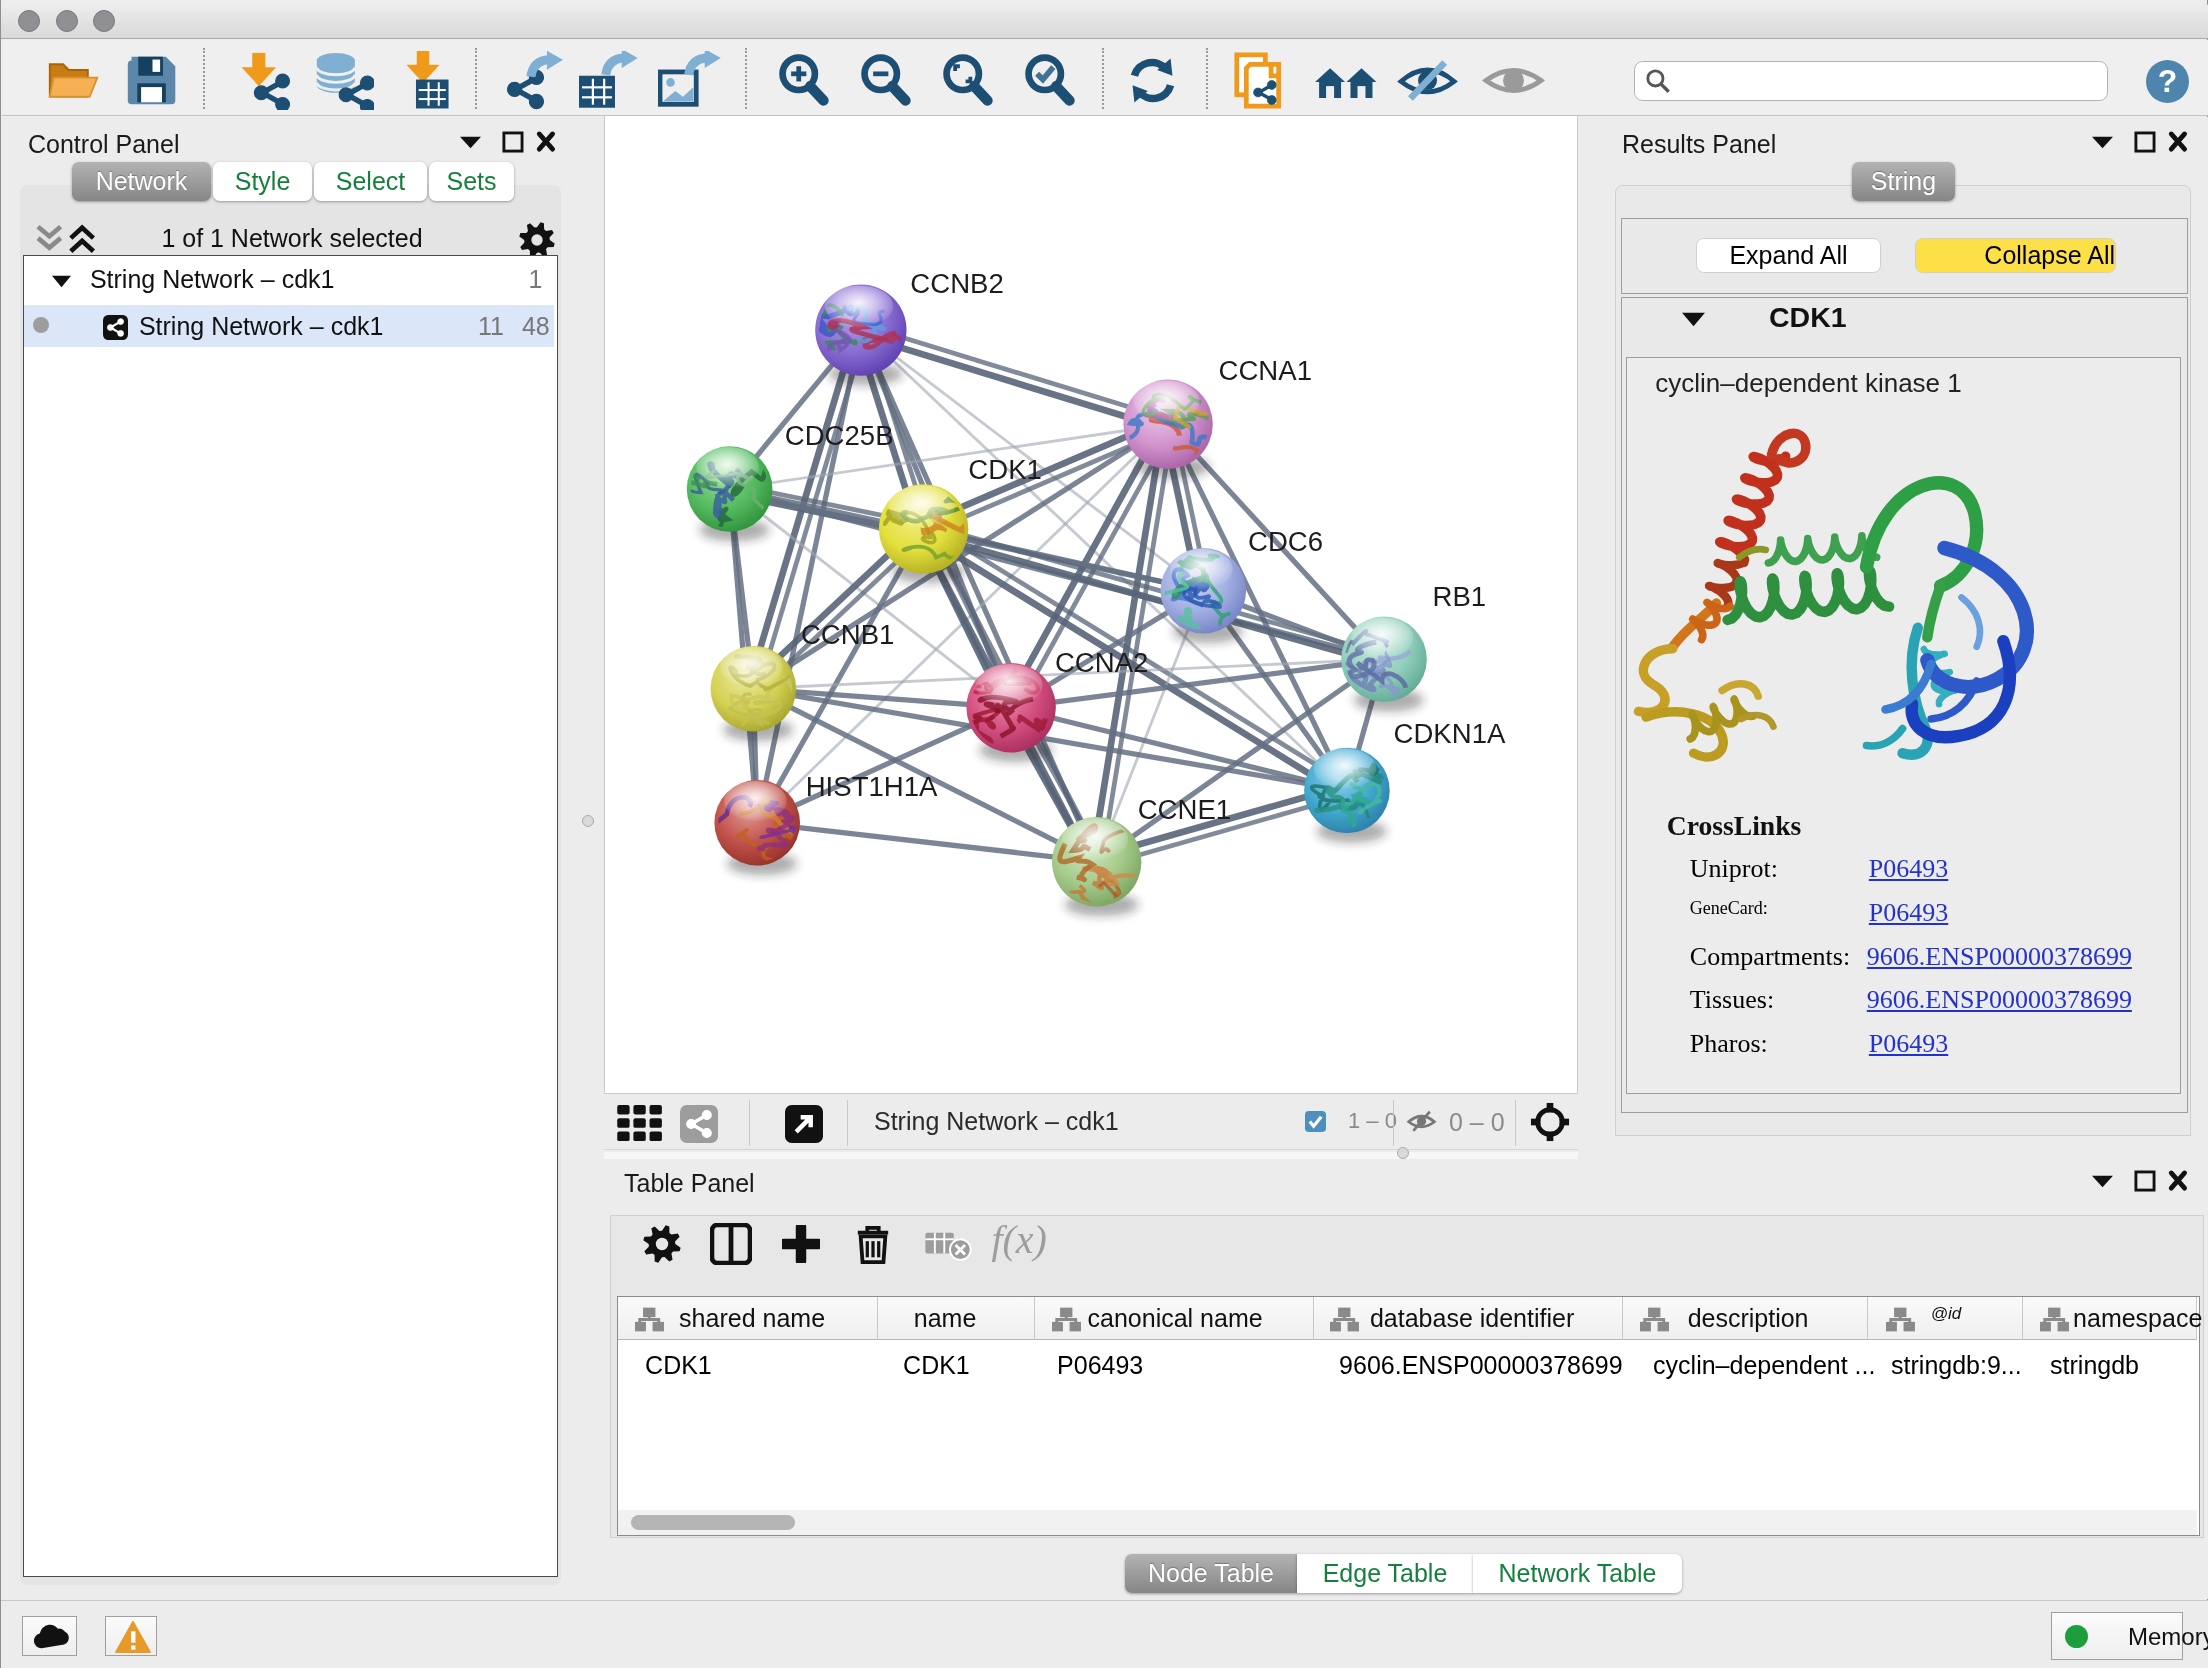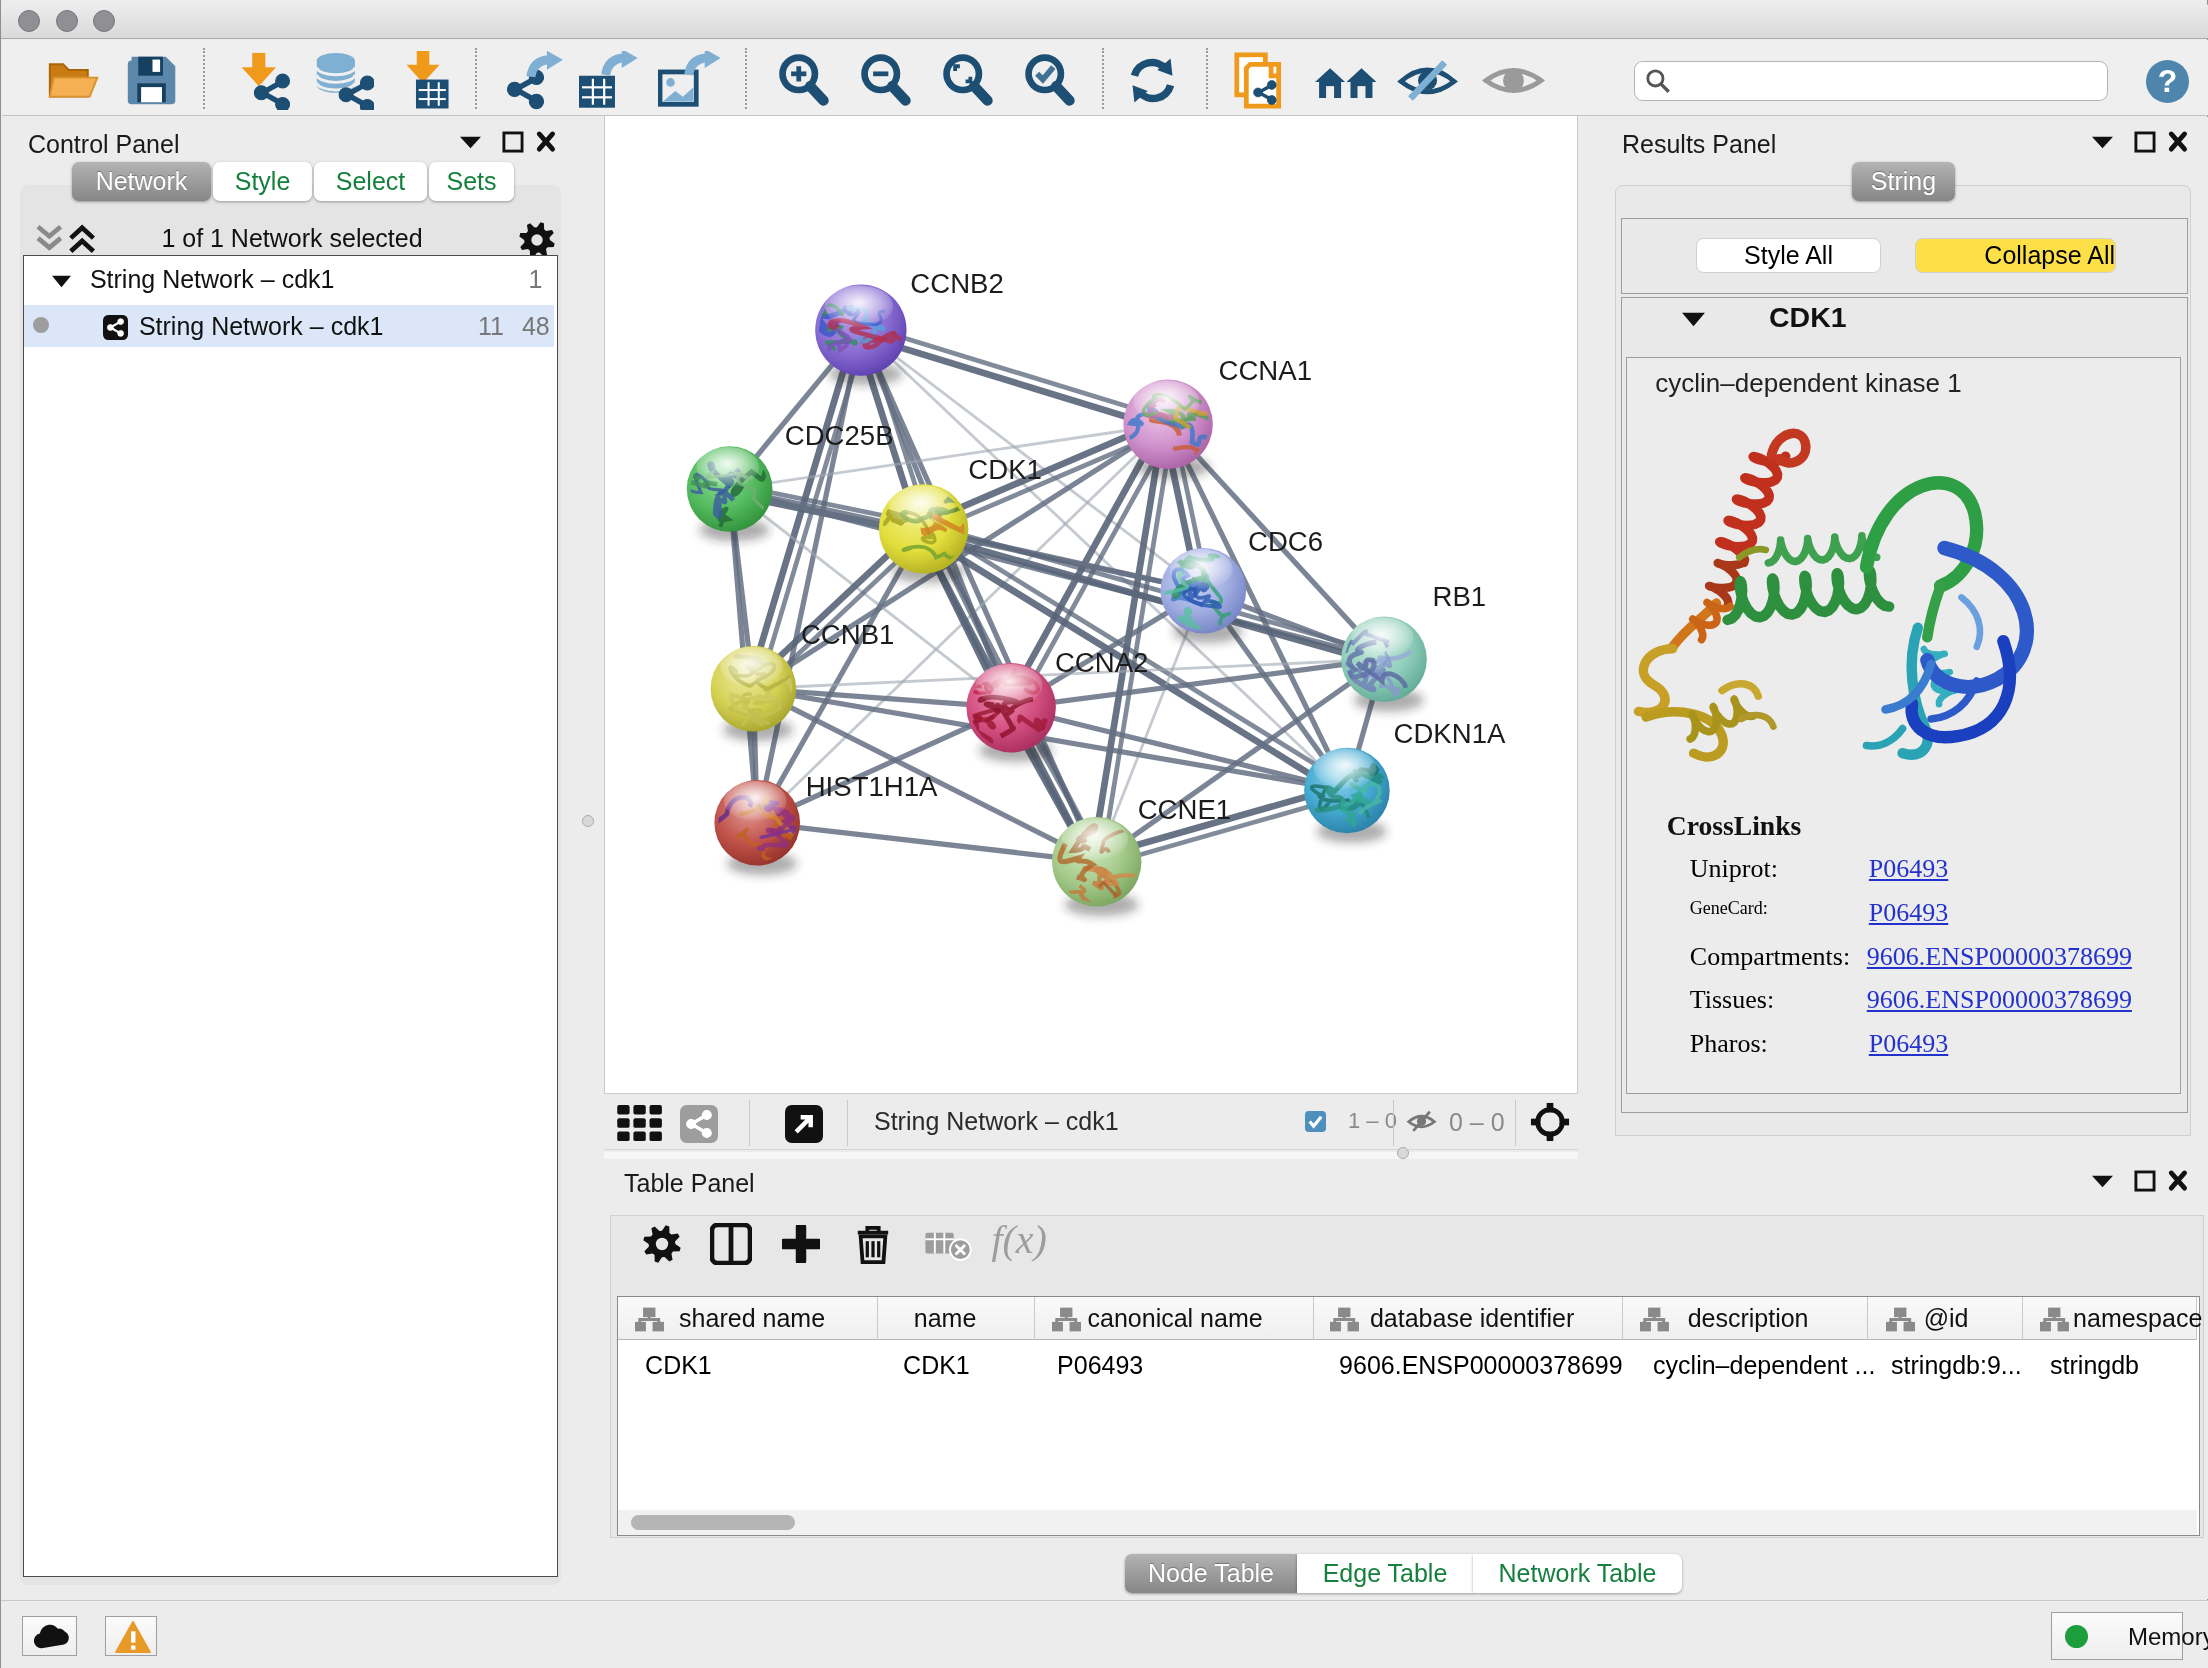--- a/index.html
+++ b/index.html
@@ -658,21 +658,21 @@
       <div class="ptitle" style="position:absolute;left:44px;top:13.3px;">Results Panel</div>
 <div style="position:absolute; left:514px; top:13.3px; width:105px; height:25px;">
  <svg width="105" height="25" viewBox="0 0 110 26">
  <polygon points="0,7 22,7 11,19" fill="#111"></polygon>
  <rect x="46" y="3" width="19" height="19" fill="none" stroke="#111" stroke-width="3"></rect>
  <path d="M83 4 L97 20 M97 4 L83 20" stroke="#111" stroke-width="5" stroke-linecap="round"></path>
  </svg></div>
 <div class="tab tabsel" style="left:274px; top:45px; width:103px;">String</div>
 <div style="position:absolute;left:37px;top:68px;width:576px;height:951px;background:#e9e9e9;border:1px solid #cfcfcf;border-radius:7.6px 7.6px 0 0;"></div>
 <div style="position:absolute;left:43px;top:101px;width:567px;height:76px;background:#e9e9e9;border:1.9px solid #9d9d9d;">
-  <div style="position:absolute;left:74px;top:19px;width:185px;height:35px;background:#fff;border:1.9px solid #cfcfcf;border-radius:7.6px;text-align:center;font-size:25px;line-height:33px;">Style All</div>
+  <div style="position:absolute;left:74px;top:19px;width:185px;height:35px;background:#fff;border:1.9px solid #cfcfcf;border-radius:7.6px;text-align:center;font-size:25px;line-height:33px;">Expand All</div>
   <div style="position:absolute;left:293px;top:19px;width:201px;height:35px;background:#fde047;border:1.9px solid #cfcfcf;border-radius:7.6px;text-align:right;font-size:25px;line-height:33px;">Collapse All</div>
 </div>
 <div style="position:absolute;left:43px;top:180px;width:567px;height:816px;background:#e9e9e9;border:1.9px solid #9d9d9d;">
   <svg width="25" height="21" viewBox="0 0 26 22" style="position:absolute;left:59px;top:11.4px;">
           <polygon points="1,4 25,4 13,18" fill="#111"></polygon>
         </svg>
   <span style="position:absolute;left:147px;top:2.9px;font-size:28.5px;font-weight:bold;color:#111;">CDK1</span>
   <div style="position:absolute;left:3.8px;top:59px;width:555px;height:737px;background:#ececec;border:1.9px solid #9d9d9d;">
     <span style="position:absolute;left:28.5px;top:9.5px;font-size:26px;color:#222;">cyclin–dependent kinase 1</span>
     <svg width="555" height="380" viewBox="0 0 584 400" style="position:absolute;left:0px;top:57px;" xmlns="http://www.w3.org/2000/svg">
@@ -807,21 +807,21 @@
             <span style="position:absolute;left:1130px;top:6.7px;font-size:25px;color:#111;transform:translateX(-50%);white-space:nowrap;">description</span>
             <div style="position:absolute;left:1251px;top:0;width:154px;height:43px;border-right:1.9px solid #c9c9c9;"></div>
             <svg width="28.5" height="25" viewBox="0 0 30 26" style="position:absolute;left:1268px;top:9.5px;">
 <g fill="none" stroke="#8a8a8a" stroke-width="3">
                 <rect x="10" y="2" width="10" height="7" fill="#8a8a8a"></rect>
 <rect x="1" y="17" width="9" height="7" fill="#8a8a8a"></rect>
                 <rect x="20" y="17" width="9" height="7" fill="#8a8a8a"></rect>
 <path d="M15 9 v4 M5 17 v-4 h20 v4"></path>
               </g>
             </svg>
-            <span style="position:absolute;left:1328px;top:6.7px;font-size:25px;color:#111;transform:translateX(-50%);white-space:nowrap;">@id</span>
+            <span style="position:absolute;left:1328px;top:6.7px;font-size:17px;color:#111;transform:translateX(-50%);white-space:nowrap;font-style:italic;">@id</span>
             <div style="position:absolute;left:1405px;top:0;width:174px;height:43px;border-right:1.9px solid #c9c9c9;"></div>
             <svg width="28.5" height="25" viewBox="0 0 30 26" style="position:absolute;left:1422px;top:9.5px;">
 <g fill="none" stroke="#8a8a8a" stroke-width="3">
                 <rect x="10" y="2" width="10" height="7" fill="#8a8a8a"></rect>
 <rect x="1" y="17" width="9" height="7" fill="#8a8a8a"></rect>
                 <rect x="20" y="17" width="9" height="7" fill="#8a8a8a"></rect>
 <path d="M15 9 v4 M5 17 v-4 h20 v4"></path>
               </g>
             </svg>
             <span style="position:absolute;left:1455px;top:6.7px;font-size:25px;color:#111;white-space:nowrap;">namespace</span>

